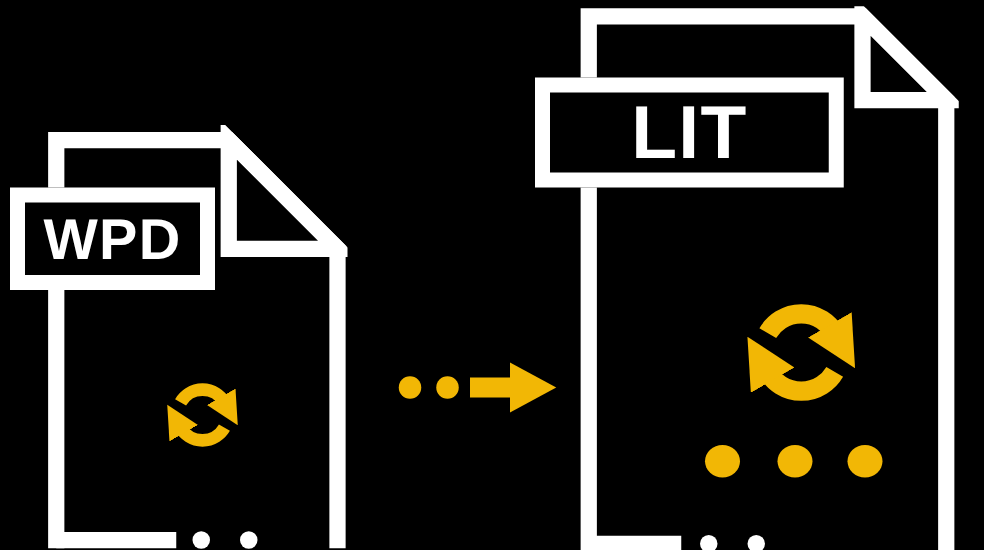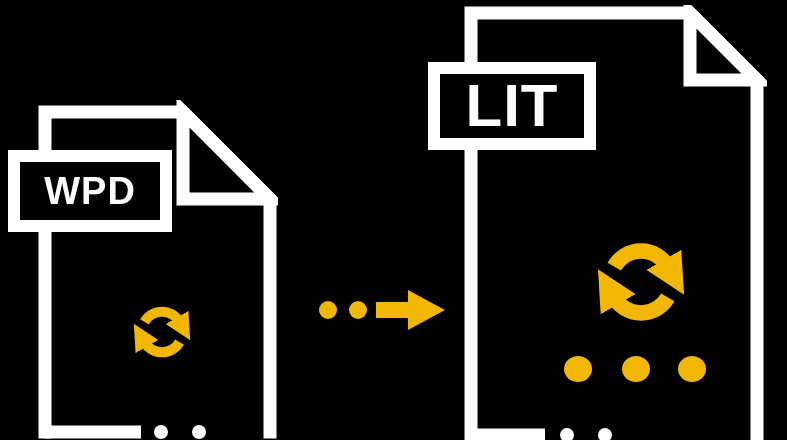--- a/index.html
+++ b/index.html
@@ -42,22 +42,22 @@
     background: var(--document-fill, #000);
     border: 12px solid var(--outline, #fff);
     color: var(--label-text, #fff);
     font-weight: 700;
     display: flex;
     align-items: center;
     justify-content: center;
     letter-spacing: 1px;
     line-height: 1;
   }
-  .label-source { left: 8px;   top: 150px; width: 164px; height: 82px; font-size: 38px; }
-  .label-target { left: 428px; top: 62px;  width: 168px; height: 88px; font-size: 60px; }
+  .label-source { left: 8px;   top: 150px; width: 164px; height: 82px; font-size: 46px; }
+  .label-target { left: 428px; top: 62px;  width: 247px; height: 88px; font-size: 60px; }
 
   
   .sync-arc {
     fill: none;
     stroke: var(--accent, #F2B705);
     stroke-width: 16;
     stroke-linecap: butt;
   }
   .accent-fill { fill: var(--accent, #F2B705); }
 

